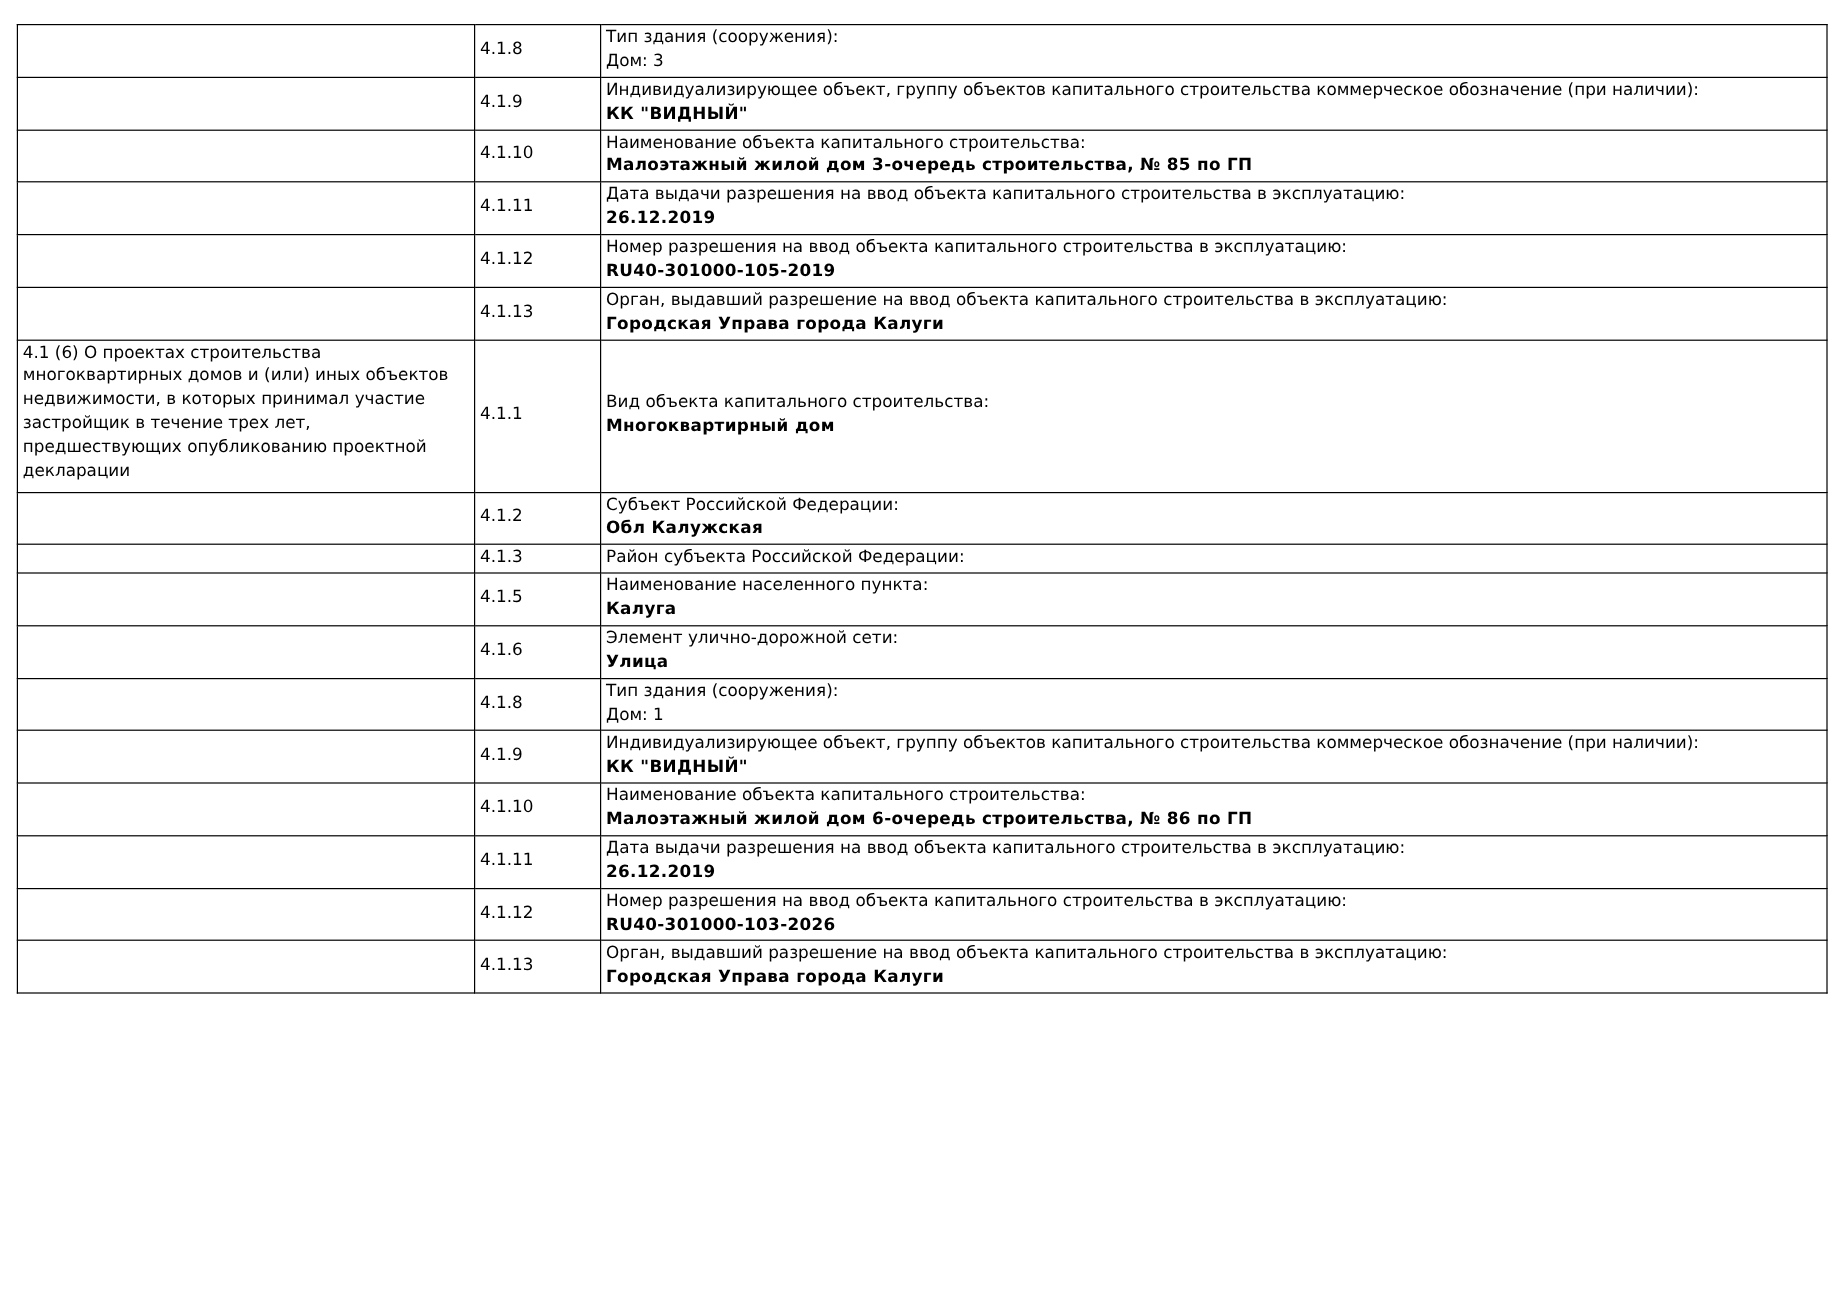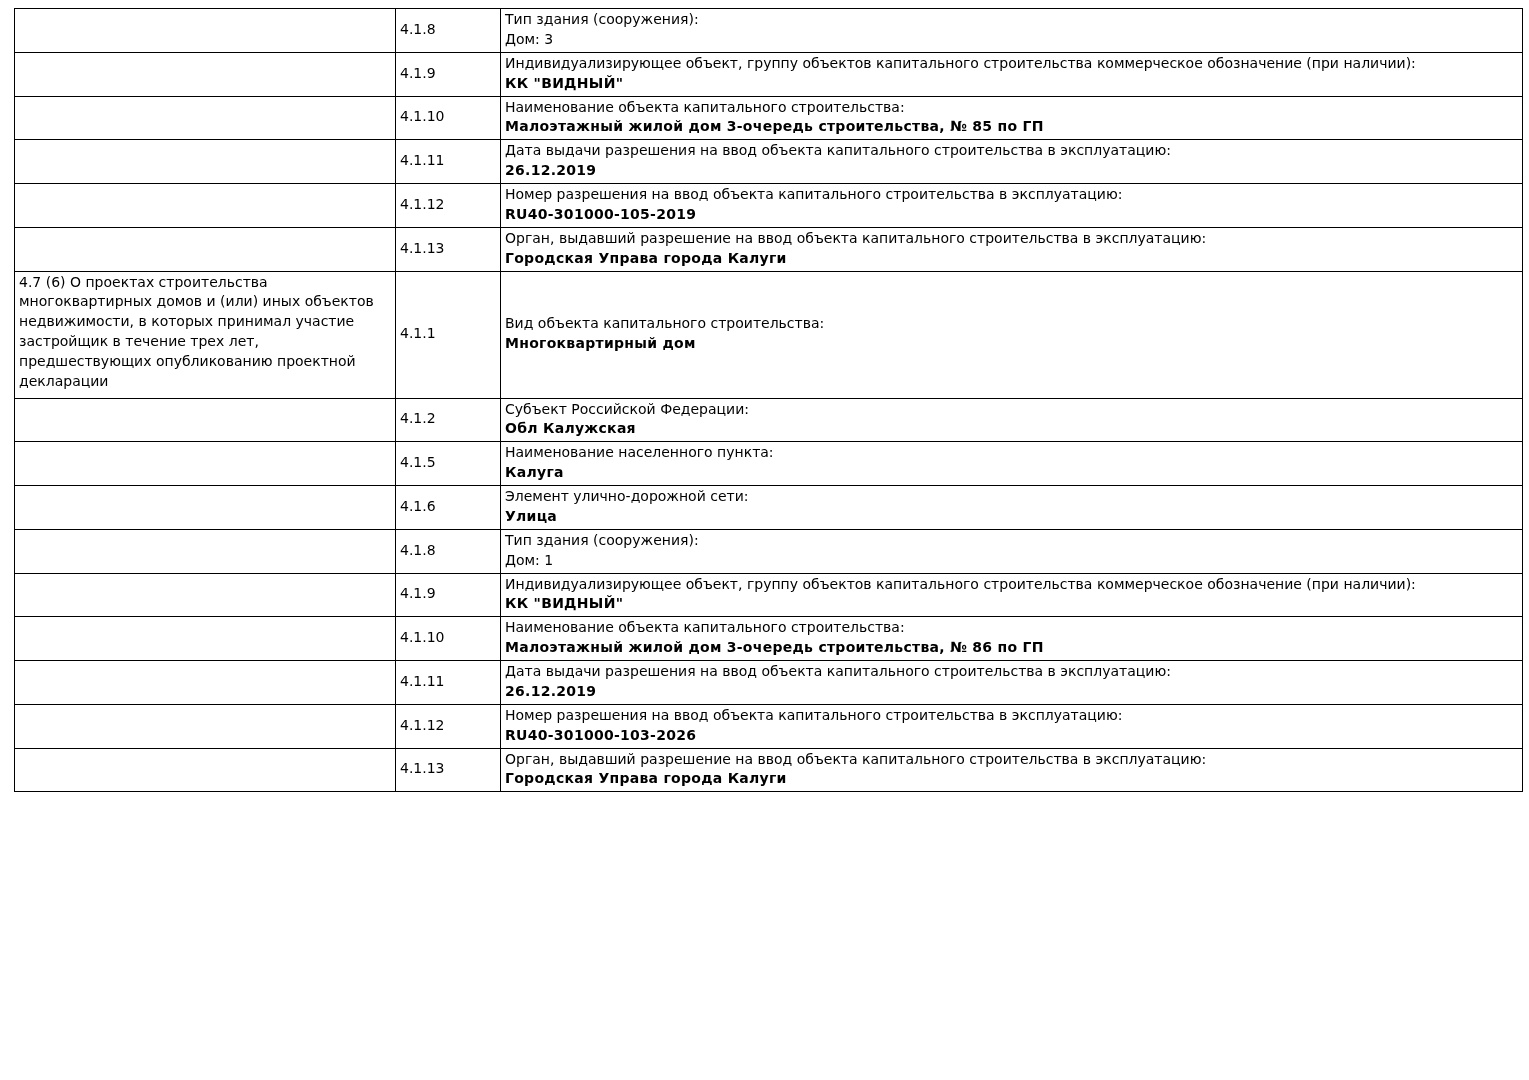--- a/index.html
+++ b/index.html
@@ -12,21 +12,21 @@
     height: 1080px;
     font-family: "DejaVu Sans", "Liberation Sans", sans-serif;
     font-size: 14px;
     color: #000000;
     position: relative;
     overflow: hidden;
   }
   .doc-table {
     position: absolute;
     left: 14px;
-    top: 8px;
+    top: 20px;
     width: 1501px;
     border-collapse: collapse;
     table-layout: fixed;
   }
   .doc-table td {
     border: 1px solid #000000;
     padding: 1px 4px 2px 4px;
     vertical-align: top;
     line-height: 1.42;
     overflow: hidden;
@@ -88,33 +88,40 @@
       </tr>
       <tr>
         <td class="col-left"></td>
         <td class="col-code">4.1.13</td>
         <td class="col-main">
           <div>Орган, выдавший разрешение на ввод объекта капитального строительства в эксплуатацию:</div>
           <div class="value-bold">Городская Управа города Калуги</div>
         </td>
       </tr>
       <tr class="tall-row">
-        <td class="col-left">4.7 (6) О проектах строительства многоквартирных домов и (или) иных объектов недвижимости, в которых принимал участие застройщик в течение трех лет, предшествующих опубликованию проектной декларации</td>
+        <td class="col-left">4.1 (6) О проектах строительства многоквартирных домов и (или) иных объектов недвижимости, в которых принимал участие застройщик в течение трех лет, предшествующих опубликованию проектной декларации</td>
         <td class="col-code">4.1.1</td>
         <td class="col-main center">
           <div>Вид объекта капитального строительства:</div>
           <div class="value-bold">Многоквартирный дом</div>
         </td>
       </tr>
       <tr>
         <td class="col-left"></td>
         <td class="col-code">4.1.2</td>
         <td class="col-main">
           <div>Субъект Российской Федерации:</div>
           <div class="value-bold">Обл Калужская</div>
+        </td>
+      </tr>
+      <tr>
+        <td class="col-left"></td>
+        <td class="col-code">4.1.3</td>
+        <td class="col-main">
+          <div>Район субъекта Российской Федерации:</div>
         </td>
       </tr>
       <tr>
         <td class="col-left"></td>
         <td class="col-code">4.1.5</td>
         <td class="col-main">
           <div>Наименование населенного пункта:</div>
           <div class="value-bold">Калуга</div>
         </td>
       </tr>
@@ -140,21 +147,21 @@
         <td class="col-main">
           <div>Индивидуализирующее объект, группу объектов капитального строительства коммерческое обозначение (при наличии):</div>
           <div class="value-bold">КК "ВИДНЫЙ"</div>
         </td>
       </tr>
       <tr>
         <td class="col-left"></td>
         <td class="col-code">4.1.10</td>
         <td class="col-main">
           <div>Наименование объекта капитального строительства:</div>
-          <div class="value-bold">Малоэтажный жилой дом 3-очередь строительства, № 86 по ГП</div>
+          <div class="value-bold">Малоэтажный жилой дом 6-очередь строительства, № 86 по ГП</div>
         </td>
       </tr>
       <tr>
         <td class="col-left"></td>
         <td class="col-code">4.1.11</td>
         <td class="col-main">
           <div>Дата выдачи разрешения на ввод объекта капитального строительства в эксплуатацию:</div>
           <div class="value-bold">26.12.2019</div>
         </td>
       </tr>

